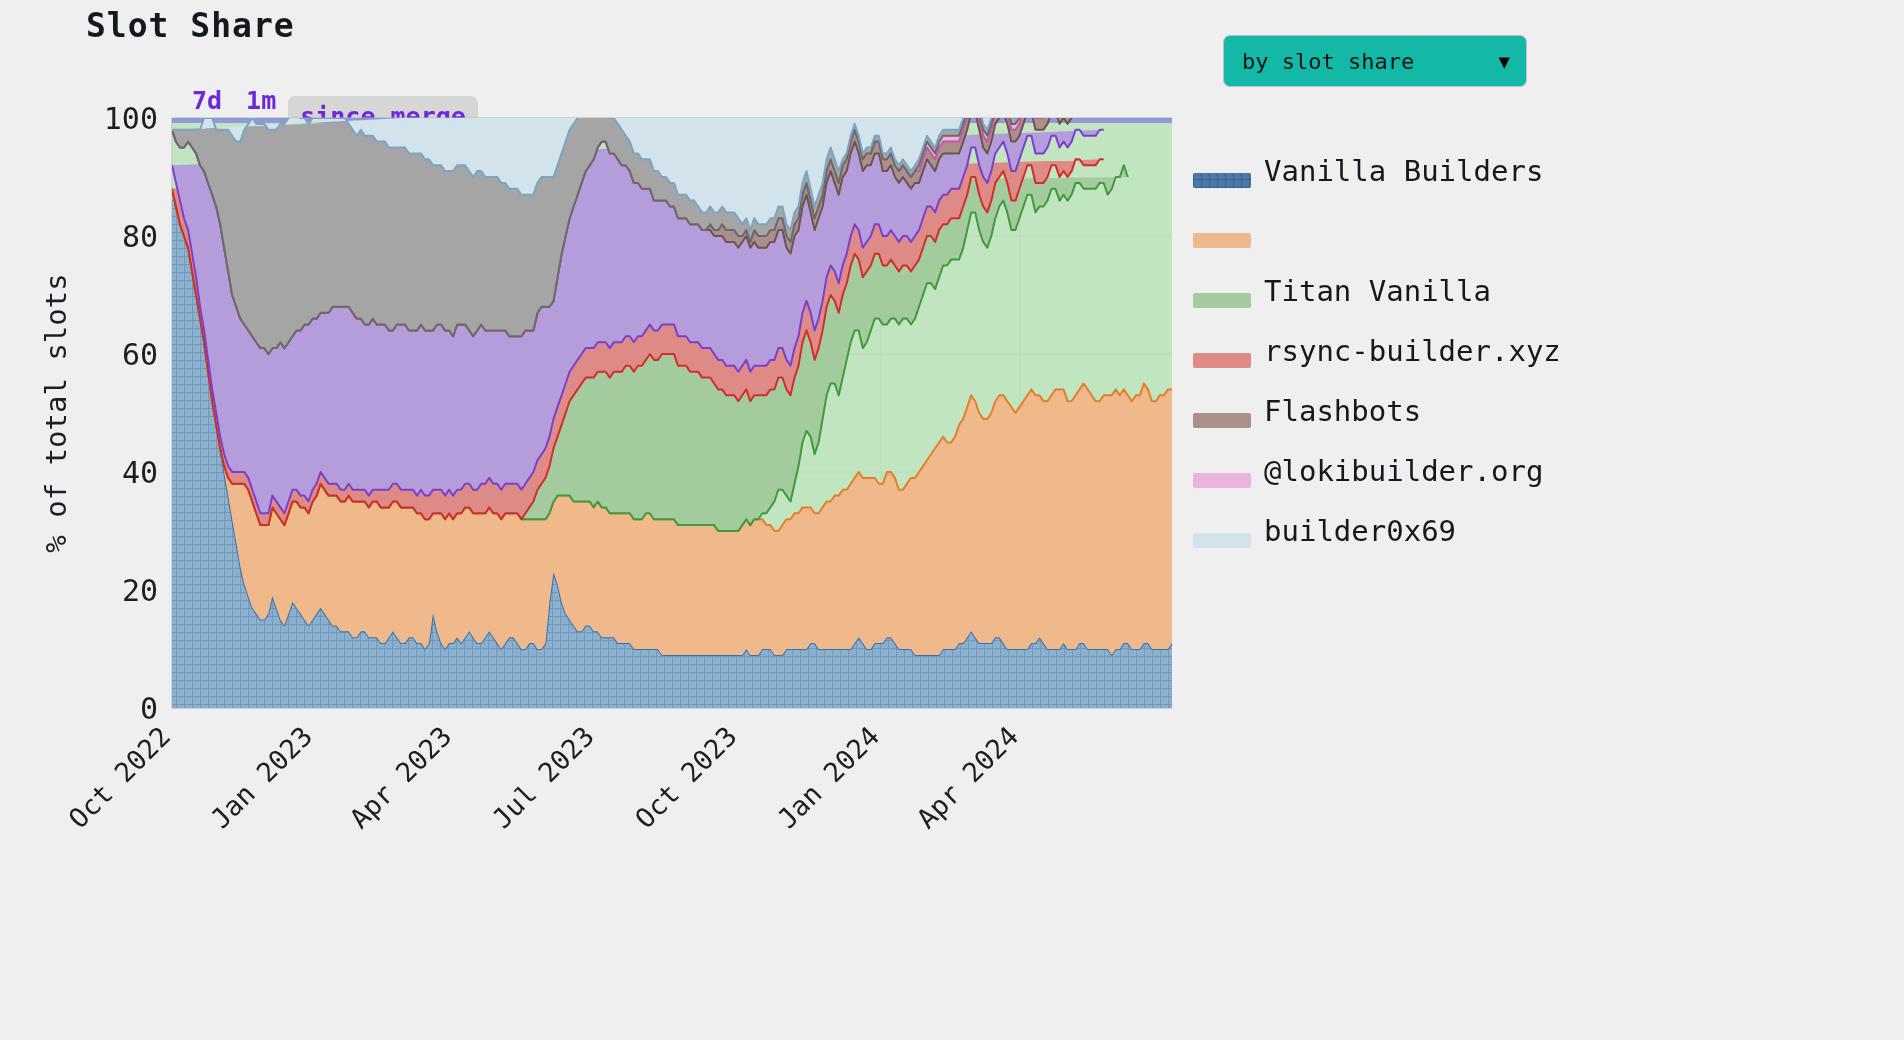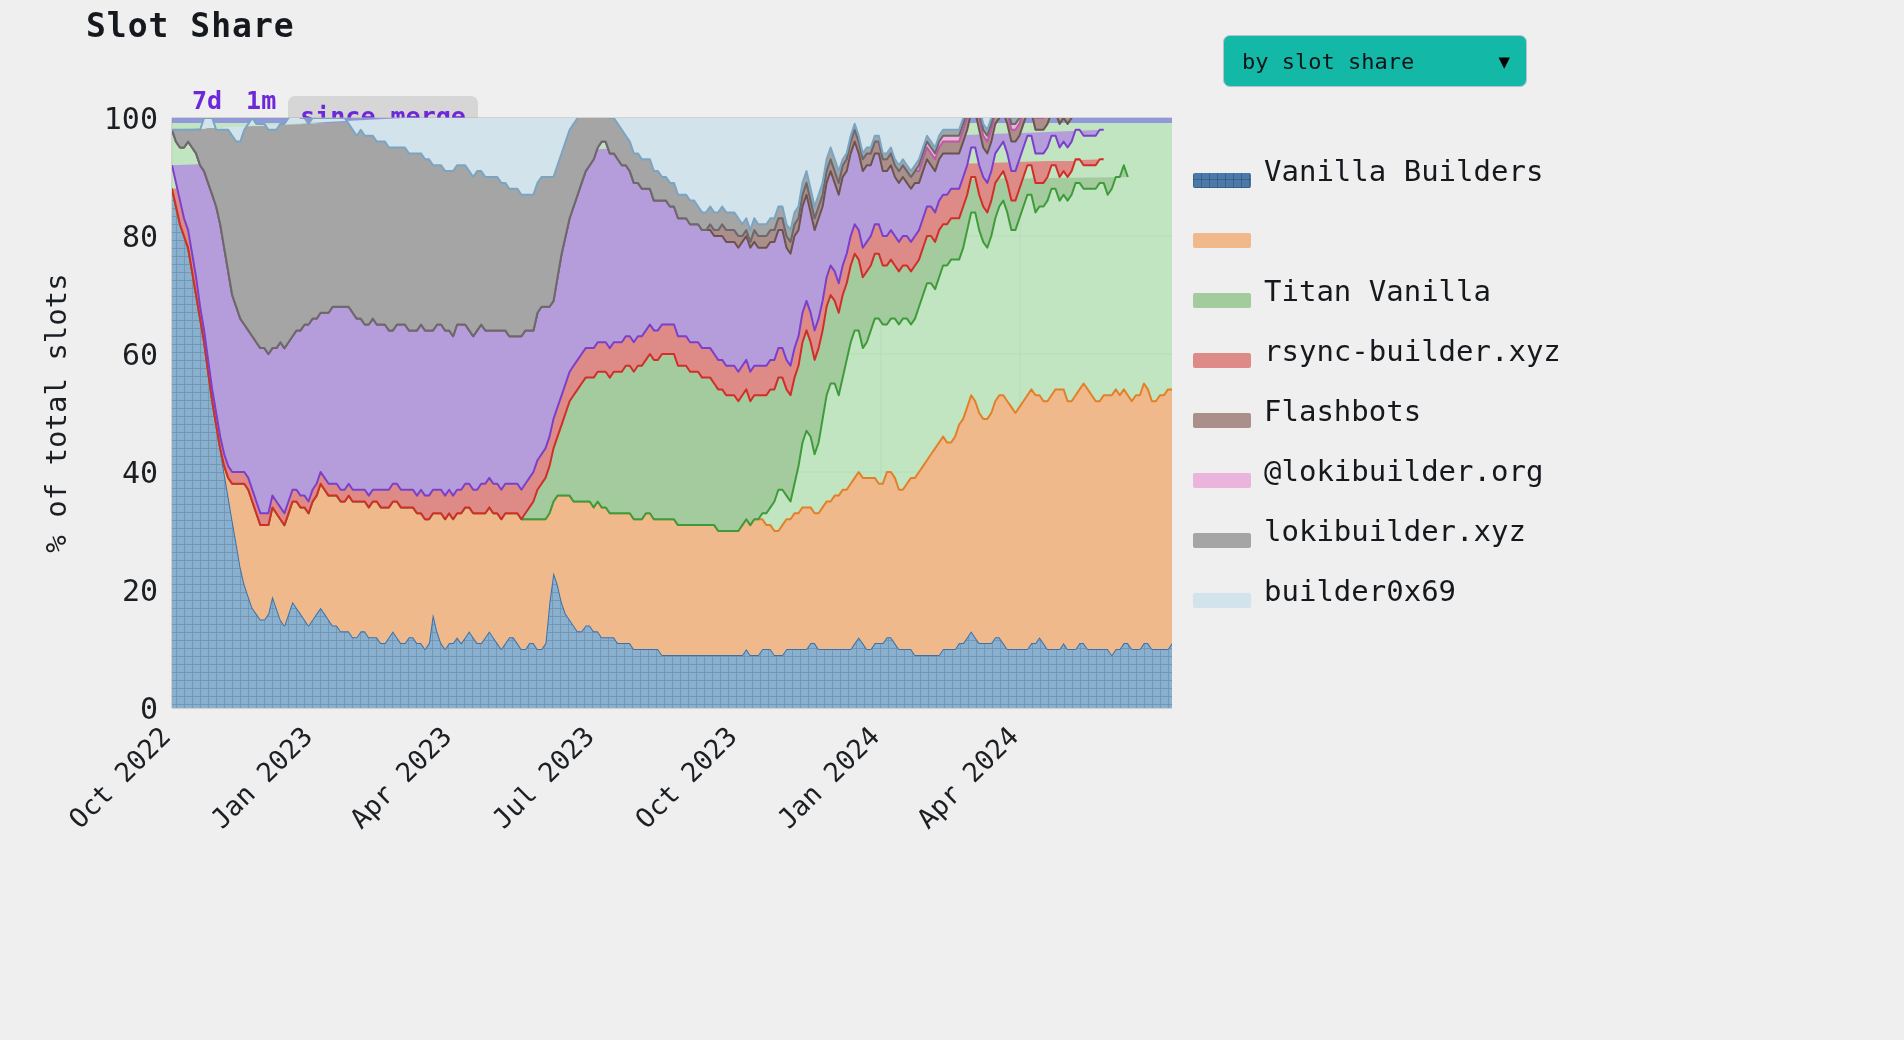--- a/index.html
+++ b/index.html
@@ -160,21 +160,17 @@
       </div>
       <div class="legend-row">
         <div class="legend-swatch" style="background: rgb(171, 143, 139);"></div>
         <span class="legend-label">Flashbots</span>
       </div>
       <div class="legend-row">
         <div class="legend-swatch" style="background: rgb(234, 180, 221);"></div>
         <span class="legend-label">@lokibuilder.org</span>
       </div>
       <div class="legend-row">
-        <div class="legend-swatch" style="background: rgb(165, 165, 165);"></div>
-        <span class="legend-label">lokibuilder.xyz</span>
-      </div>
-      <div class="legend-row">
         <div class="legend-swatch" style="background: rgb(211, 227, 236);"></div>
         <span class="legend-label">builder0x69</span>
       </div>
     </div>
 </div>
 
 </body></html>

